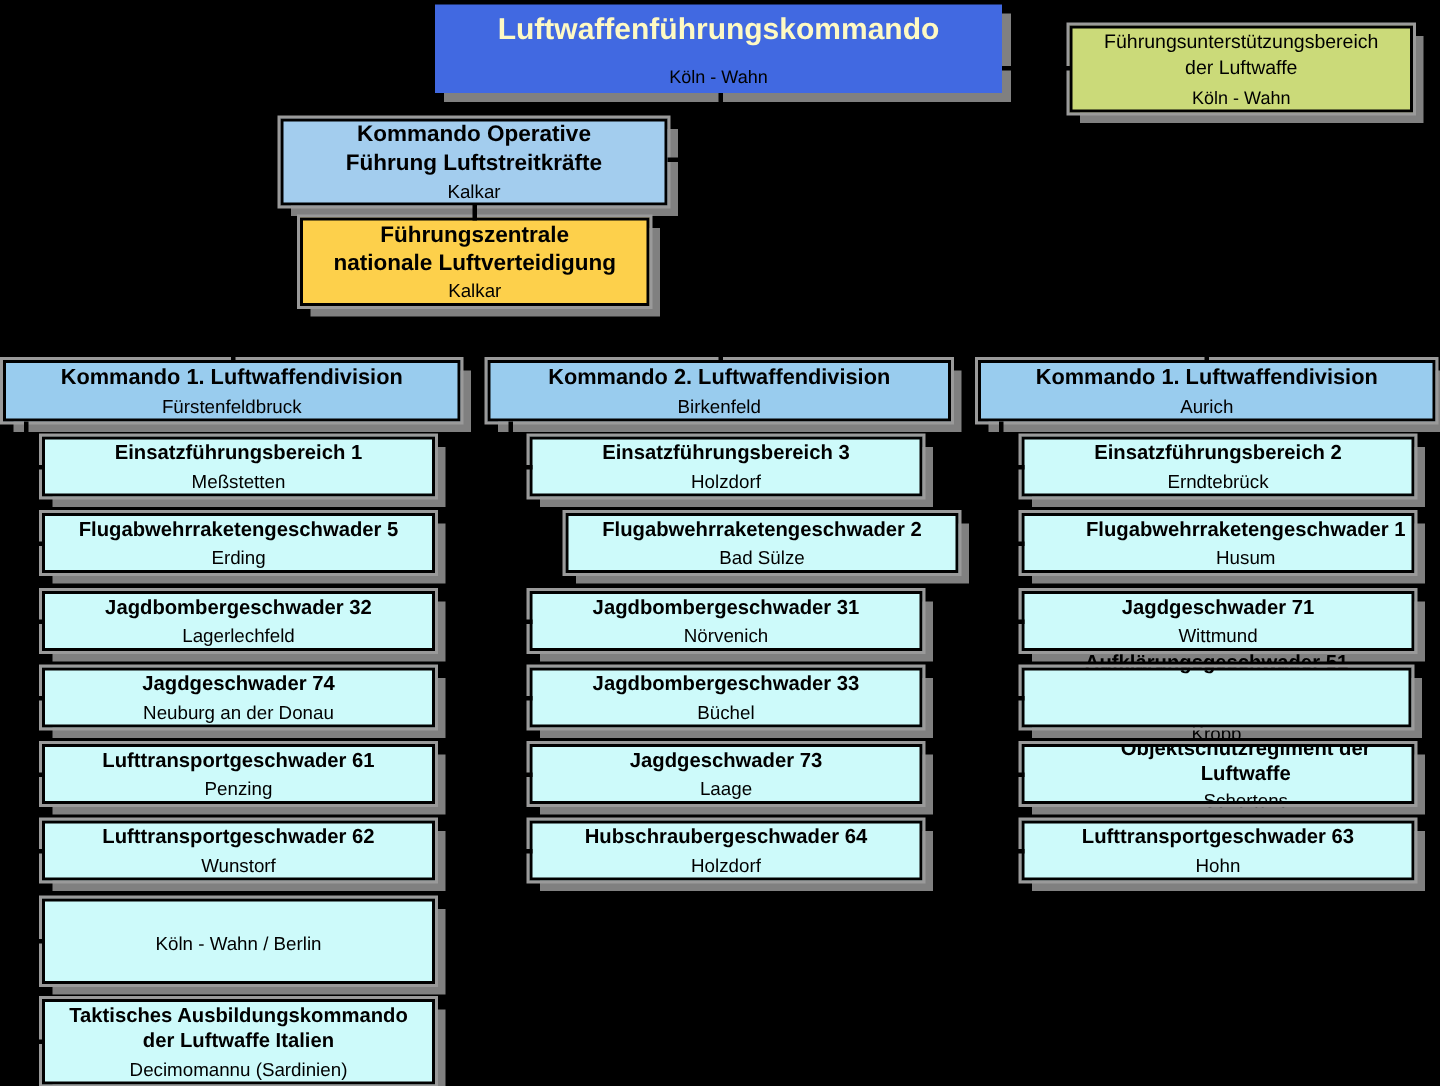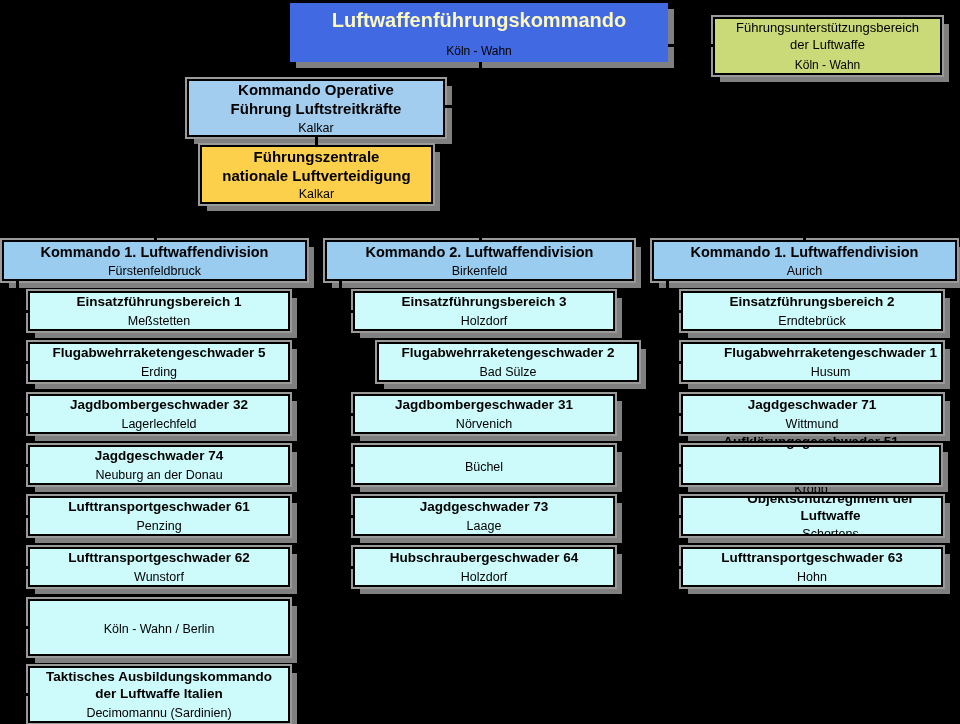--- a/index.html
+++ b/index.html
@@ -181,20 +181,21 @@
   </div>
   <div class="box unit" style="left:353px; top:342px; width:262px; height:40px;margin-left:24px;">
     <div class="title">Flugabwehrraketengeschwader 2</div>
     <div class="loc">Bad Sülze</div>
   </div>
   <div class="box unit" style="left:353px; top:394px; width:262px; height:40px;">
     <div class="title">Jagdbombergeschwader 31</div>
     <div class="loc">Nörvenich</div>
   </div>
   <div class="box unit" style="left:353px; top:445px; width:262px; height:40px;">
+    <div class="title">Jagdbombergeschwader 33</div>
     <div class="loc">Büchel</div>
   </div>
   <div class="box unit" style="left:353px; top:496px; width:262px; height:40px;">
     <div class="title">Jagdgeschwader 73</div>
     <div class="loc">Laage</div>
   </div>
   <div class="box unit" style="left:353px; top:547px; width:262px; height:40px;">
     <div class="title">Hubschraubergeschwader 64</div>
     <div class="loc">Holzdorf</div>
   </div>

